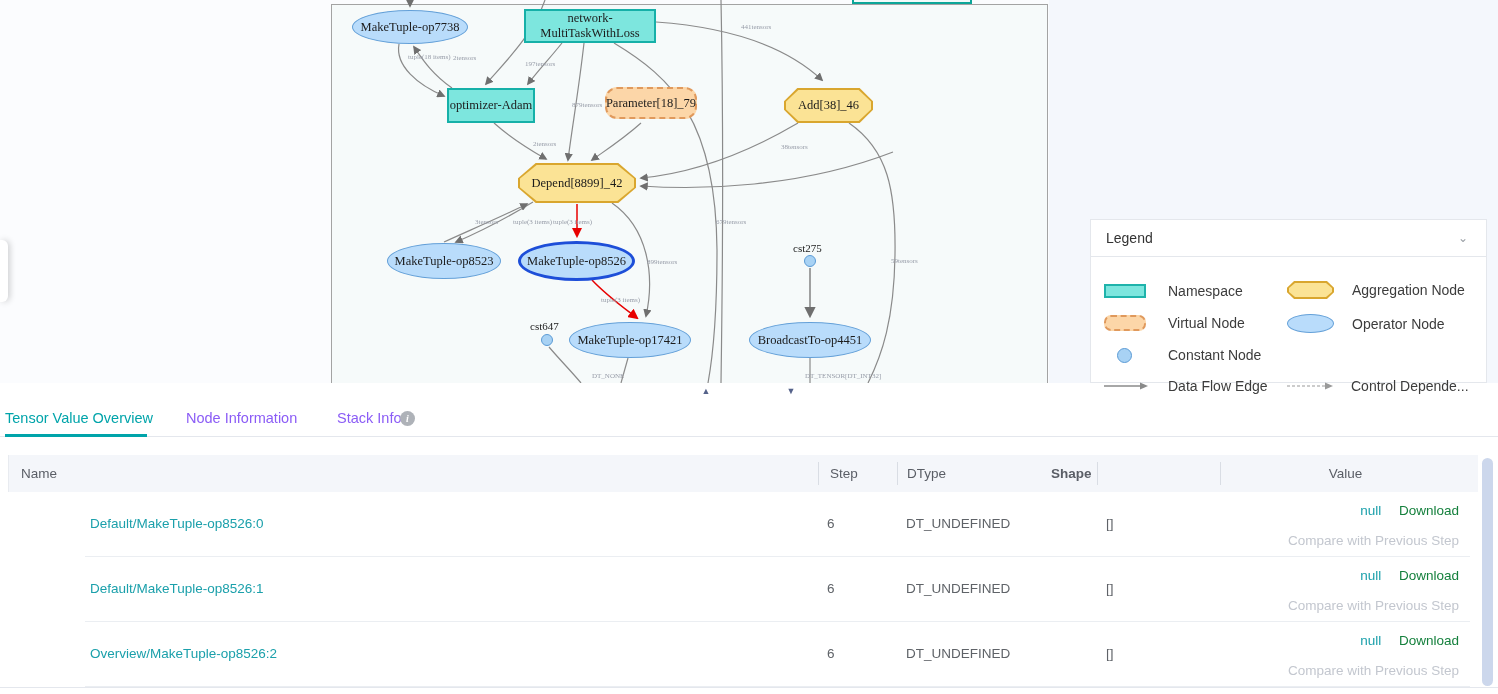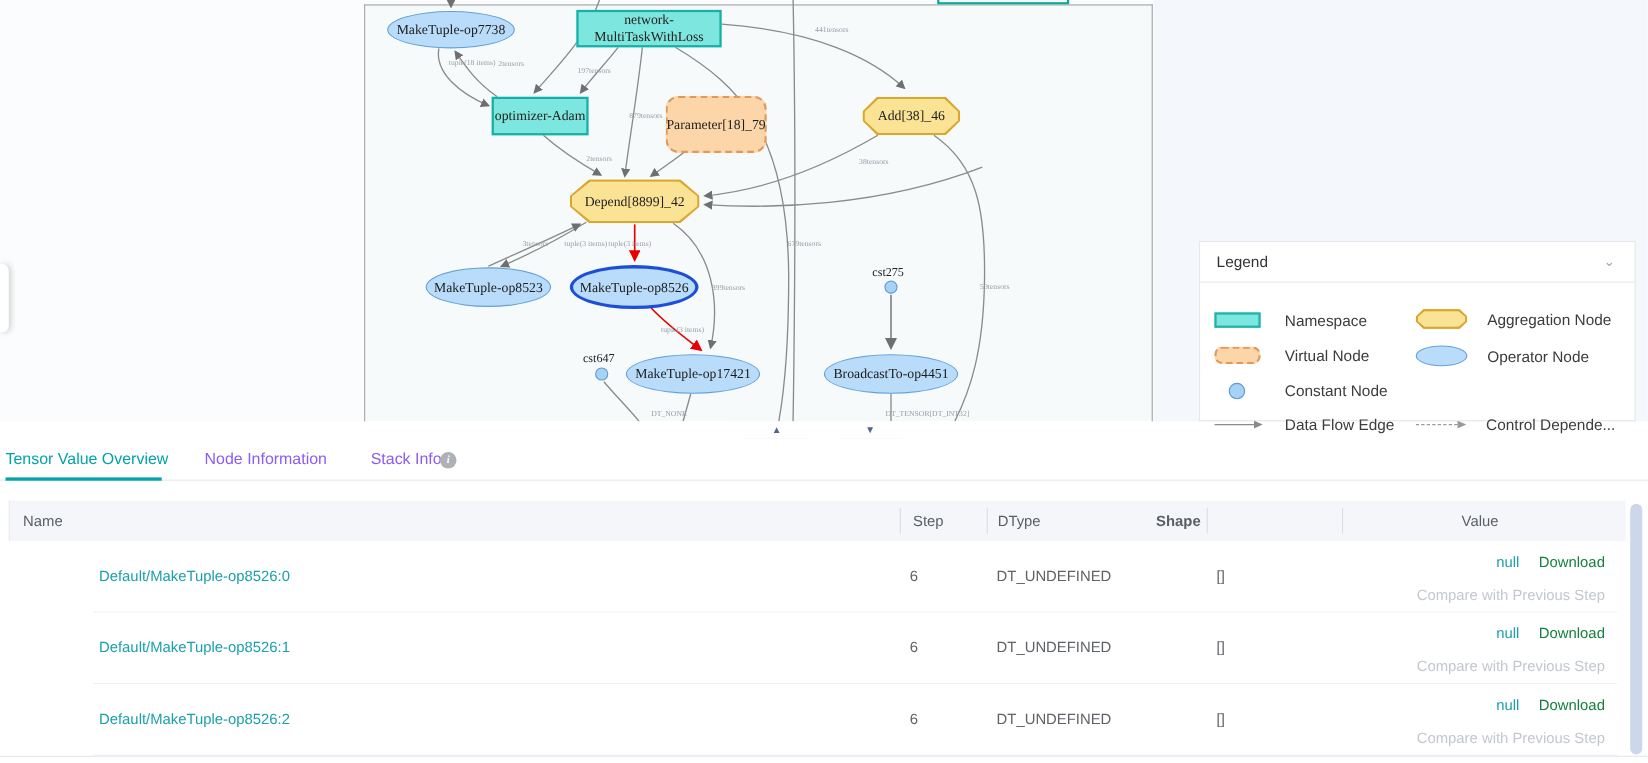--- a/index.html
+++ b/index.html
@@ -147,21 +147,21 @@
 
     <div class="gnode ellipse" style="left:352px; top:10px; width:116px; height:34px;">
       <span>MakeTuple-op7738</span>
     </div>
     <div class="gnode ns-rect" style="left:524px; top:9px; width:132px; height:34px;">
       <span>network-MultiTaskWithLoss</span>
     </div>
     <div class="gnode ns-rect" style="left:447px; top:88px; width:88px; height:35px;">
       <span>optimizer-Adam</span>
     </div>
-    <div class="gnode virtual" style="left:605px; top:87px; width:92px; height:52px;">
+    <div class="gnode virtual" style="left:605px; top:87px; width:92px; height:32px;">
       <span>Parameter[18]_79</span>
     </div>
     <div class="octagon-outer" style="left:784px; top:88px; width:89px; height:35px;">
       <div class="octagon-inner">Add[38]_46</div>
     </div>
     <div class="octagon-outer" style="left:518px; top:163px; width:118px; height:40px;">
       <div class="octagon-inner">Depend[8899]_42</div>
     </div>
     <div class="gnode ellipse" style="left:387px; top:243px; width:114px; height:36px;">
       <span>MakeTuple-op8523</span>
@@ -295,21 +295,21 @@
       <span class="cell-shape">[]</span>
       <span class="val-line1">
         <span class="val-null">null</span>
         <span class="val-download">Download</span>
       </span>
       <span class="val-line2">Compare with Previous Step</span>
       <span class="row-sep"></span>
     </div>
 
     <div class="trow" style="top:167px;">
-      <span class="cell-name">Default/MakeTuple-op8526:2</span>
+      <span class="cell-name">Overview/MakeTuple-op8526:2</span>
       <span class="cell-step">6</span>
       <span class="cell-dtype">DT_UNDEFINED</span>
       <span class="cell-shape">[]</span>
       <span class="val-line1">
         <span class="val-null">null</span>
         <span class="val-download">Download</span>
       </span>
       <span class="val-line2">Compare with Previous Step</span>
       <span class="row-sep"></span>
     </div>

